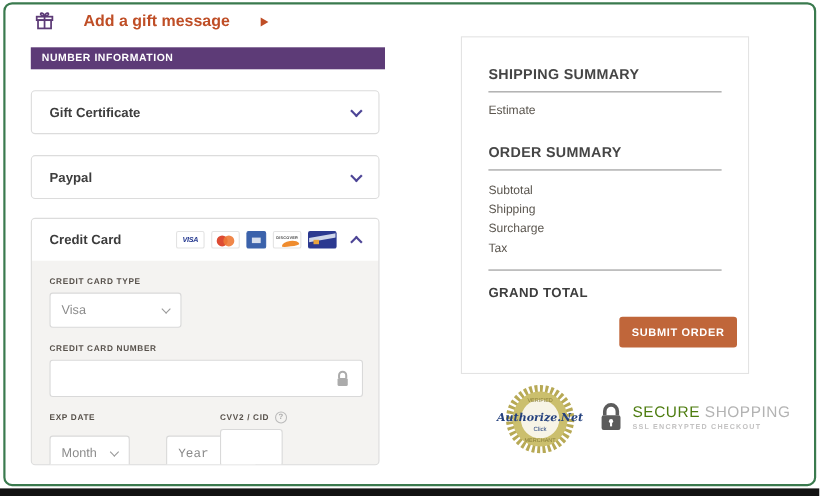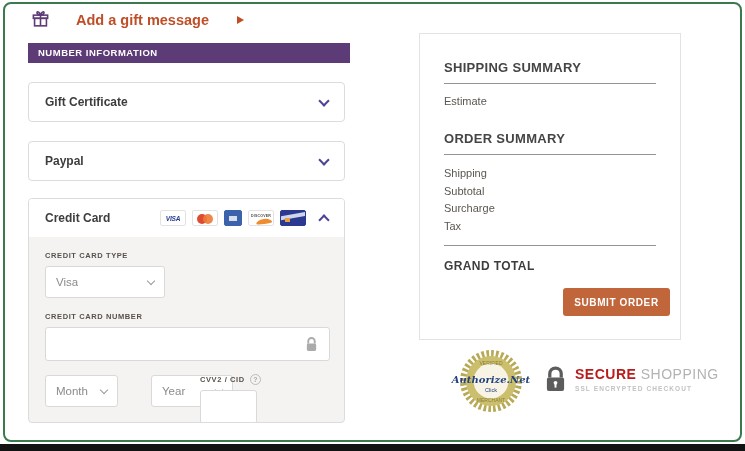--- a/index.html
+++ b/index.html
@@ -51,21 +51,21 @@
   .select { display:flex; align-items:center; justify-content:space-between; background:#fff;
             border:1px solid #d9d9d9; border-radius:3px; height:32px; padding:0 10px;
             color:#8b8b8b; font-size:11.5px; cursor:pointer; }
   .chev-sm { display:inline-block; border-style:solid; border-color:#9a9a9a; border-width:0 1.5px 1.5px 0; padding:2.5px; transform:rotate(45deg); margin-top:-3px; }
   .sel-type { width:120px; }
   .num-input { position:relative; margin-top:12px; }
   .num-input input { width:285px; height:34px; border:1px solid #d9d9d9; border-radius:3px; background:#fff; padding:0 30px 0 10px; font-size:12px; }
   .num-input .lock { position:absolute; right:10px; top:9px; }
   .exp-row { display:flex; margin-top:12px;gap:25px; }
   .sel-month { width:73px; }
-  .sel-year { width:82px; margin-left:8px; }
+  .sel-year { width:82px; margin-left:8px;font-family:Liberation Mono, monospace; }
   .cvv-group { position:absolute; left:155px; top:0; }
   .cvv-label-row { display:flex; align-items:center; gap:5px; }
   .help-circle { width:11px; height:11px; border-radius:50%; border:1px solid #bbb; color:#aaa;
                  font-size:7px; font-weight:bold; display:flex; align-items:center; justify-content:center; margin-top:-6px; cursor:pointer; }
   .cvv-input { width:57px; height:34px; border:1px solid #d9d9d9; border-radius:3px; background:#fff; padding:0 8px; font-size:12px; }
   .exp-block { position:relative; margin-top:14px; }
 
   
   .summary-panel { position:absolute; left:419px; top:33px; width:262px; height:307px;
                    background:#fff; border:1px solid #e3e3e3; padding:26px 24px 0; }
@@ -79,21 +79,21 @@
   .grand { font-size:12px; font-weight:bold; color:#3d3d3d; letter-spacing:.4px; margin-top:13px; }
   .submit-btn { position:absolute; right:10px; top:254px; width:107px; height:28px;
                 background:#c0663a; border:none; border-radius:3px; color:#fff;
                 font-family:"Liberation Sans", sans-serif; font-size:10px; font-weight:bold;
                 letter-spacing:.6px; cursor:pointer; }
 
   
   .seal { position:absolute; left:458px; top:348px; width:66px; height:66px; cursor:pointer; }
   .secure-badge { position:absolute; left:545px; top:366px; display:flex; gap:9px; }
   .secure-text .l1 { font-size:14px; letter-spacing:.5px; }
-  .secure-text .l1 .b { font-weight:bold; color:#b91c1c; }
+  .secure-text .l1 .b { font-weight:normal; color:#4d7c0f; }
   .secure-text .l1 .lt { color:#b3b3b3;margin-top:12px; }
   .secure-text .l2 { font-size:6.5px; font-weight:bold; color:#c3c2c2; letter-spacing:1.1px; margin-top:3px; }
 </style>
 </head>
 <body>
 
 <div class="stage">
   <div class="frame"></div>
 
   <div class="gift-banner">
@@ -158,20 +158,21 @@
         <input type="text" value="" style="">
         <span class="lock">
           <svg width="13" height="16" viewBox="0 0 14 17">
             <path d="M3.5 8 V5.5 a3.5 3.5 0 0 1 7 0 V8" fill="none" stroke="#ababab" stroke-width="2"></path>
             <rect x="2" y="8" width="10" height="8" rx="1.5" fill="#ababab"></rect>
           </svg>
         </span>
       </div>
 
       <div class="exp-block">
+        <div class="f-label">EXP DATE</div>
         <div class="exp-row">
           <div class="select sel-month">
             <span>Month</span>
             <span class="chev-sm"></span>
           </div>
           <div class="select sel-year">
             <span>Year</span>
             <span class="chev-sm"></span>
           </div>
         </div>
@@ -188,22 +189,22 @@
 
   <div class="summary-panel">
     <div class="sum-title">SHIPPING SUMMARY</div>
     <hr class="rule">
     <div class="estimate">Estimate</div>
 
     <div class="sum-title order-title">ORDER SUMMARY</div>
     <hr class="rule">
 
     <div class="items">
+      <div class="line-item">Subtotal</div>
       <div class="line-item">Shipping</div>
-      <div class="line-item">Subtotal</div>
       <div class="line-item">Surcharge</div>
       <div class="line-item">Tax</div>
     </div>
     <hr class="rule rule2">
     <div class="grand">GRAND TOTAL</div>
 
     <button class="submit-btn">SUBMIT ORDER</button>
   </div>
 
   <div class="seal">

